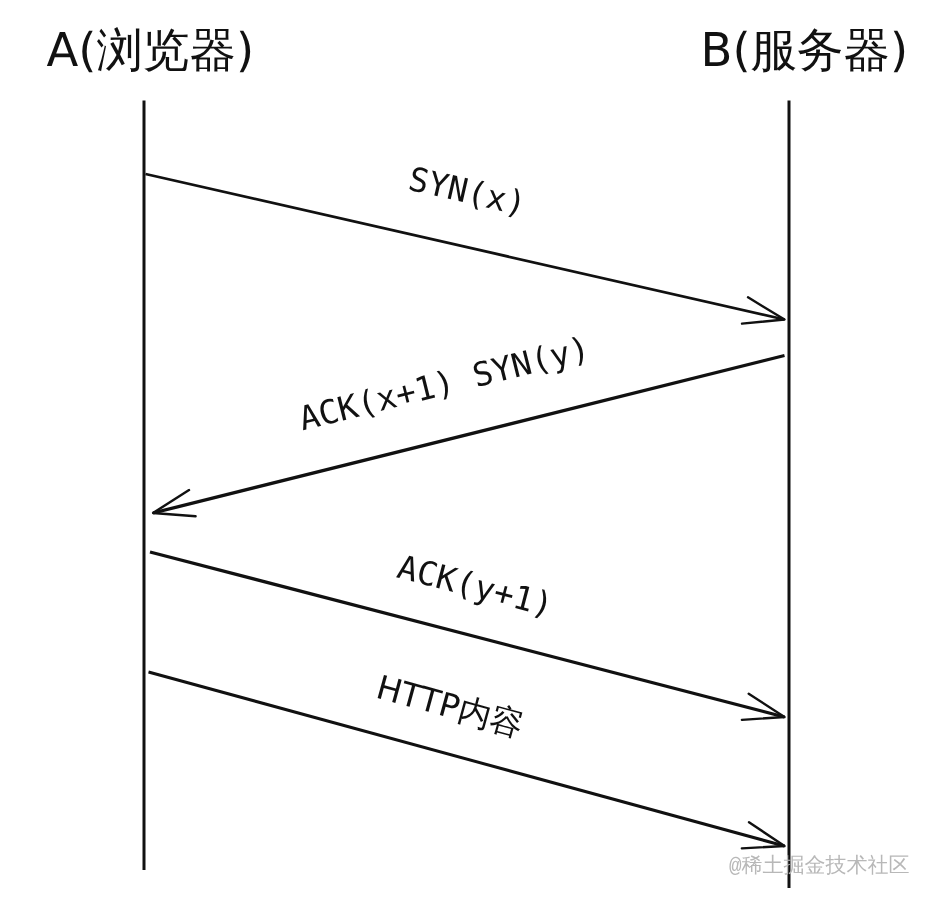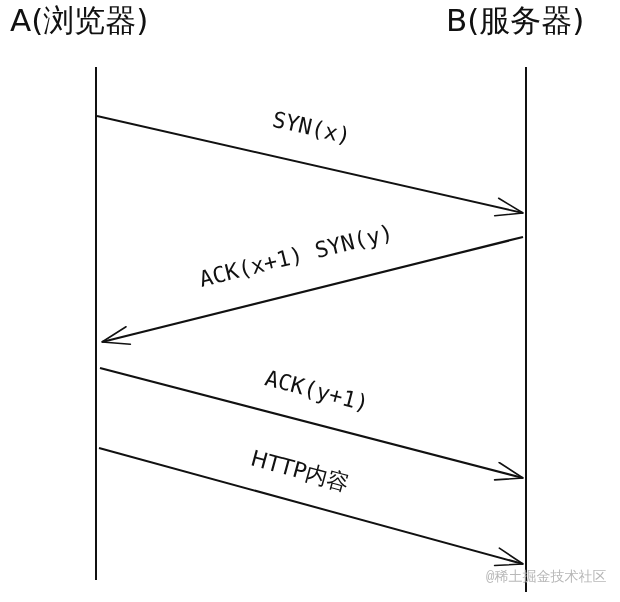--- a/index.html
+++ b/index.html
@@ -10,26 +10,27 @@
     body {
       width: 620px;
       height: 602px;
       position: relative;
       overflow: hidden;
       font-family: "DejaVu Sans", sans-serif;
       color: #111111;
     }
     .party-title {
       position: absolute;
-      top: 0;
+      top: 14px;
       font-size: 31px;
       line-height: 40px;
       white-space: nowrap;
       color: #111111;
       letter-spacing: 0px;
+      margin-left: 21px;
     }
     #title-a { left: 10px; }
     #title-b { left: 446px; text-align: right; }
     svg.diagram {
       position: absolute;
       left: 0;
       top: 0;
     }
     .msg-label {
       font-family: "DejaVu Sans Mono", monospace;

